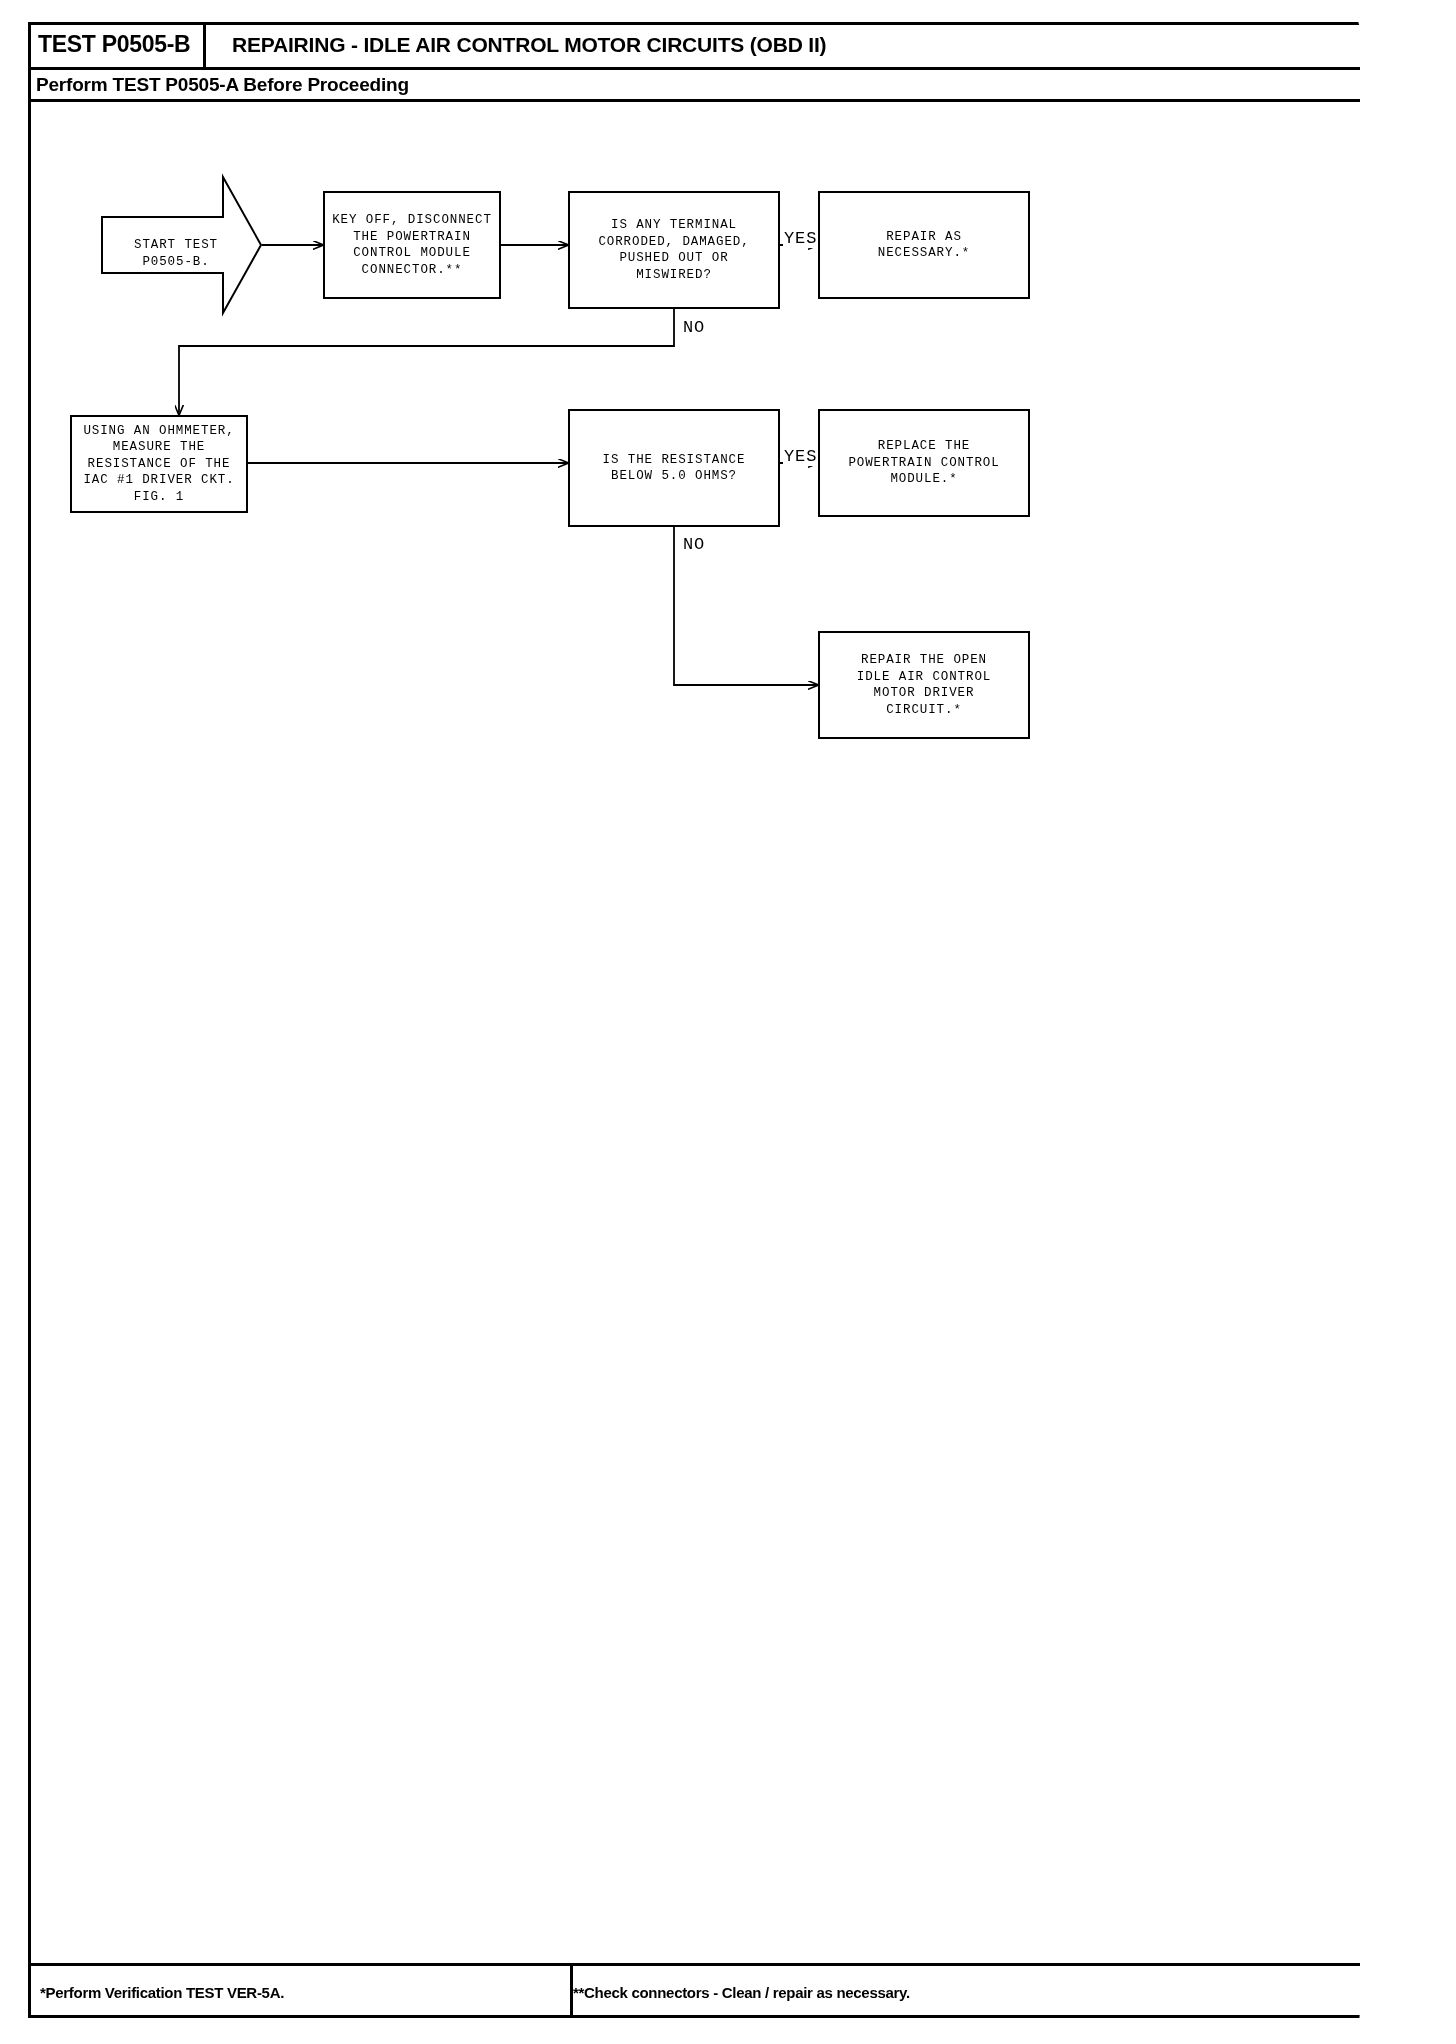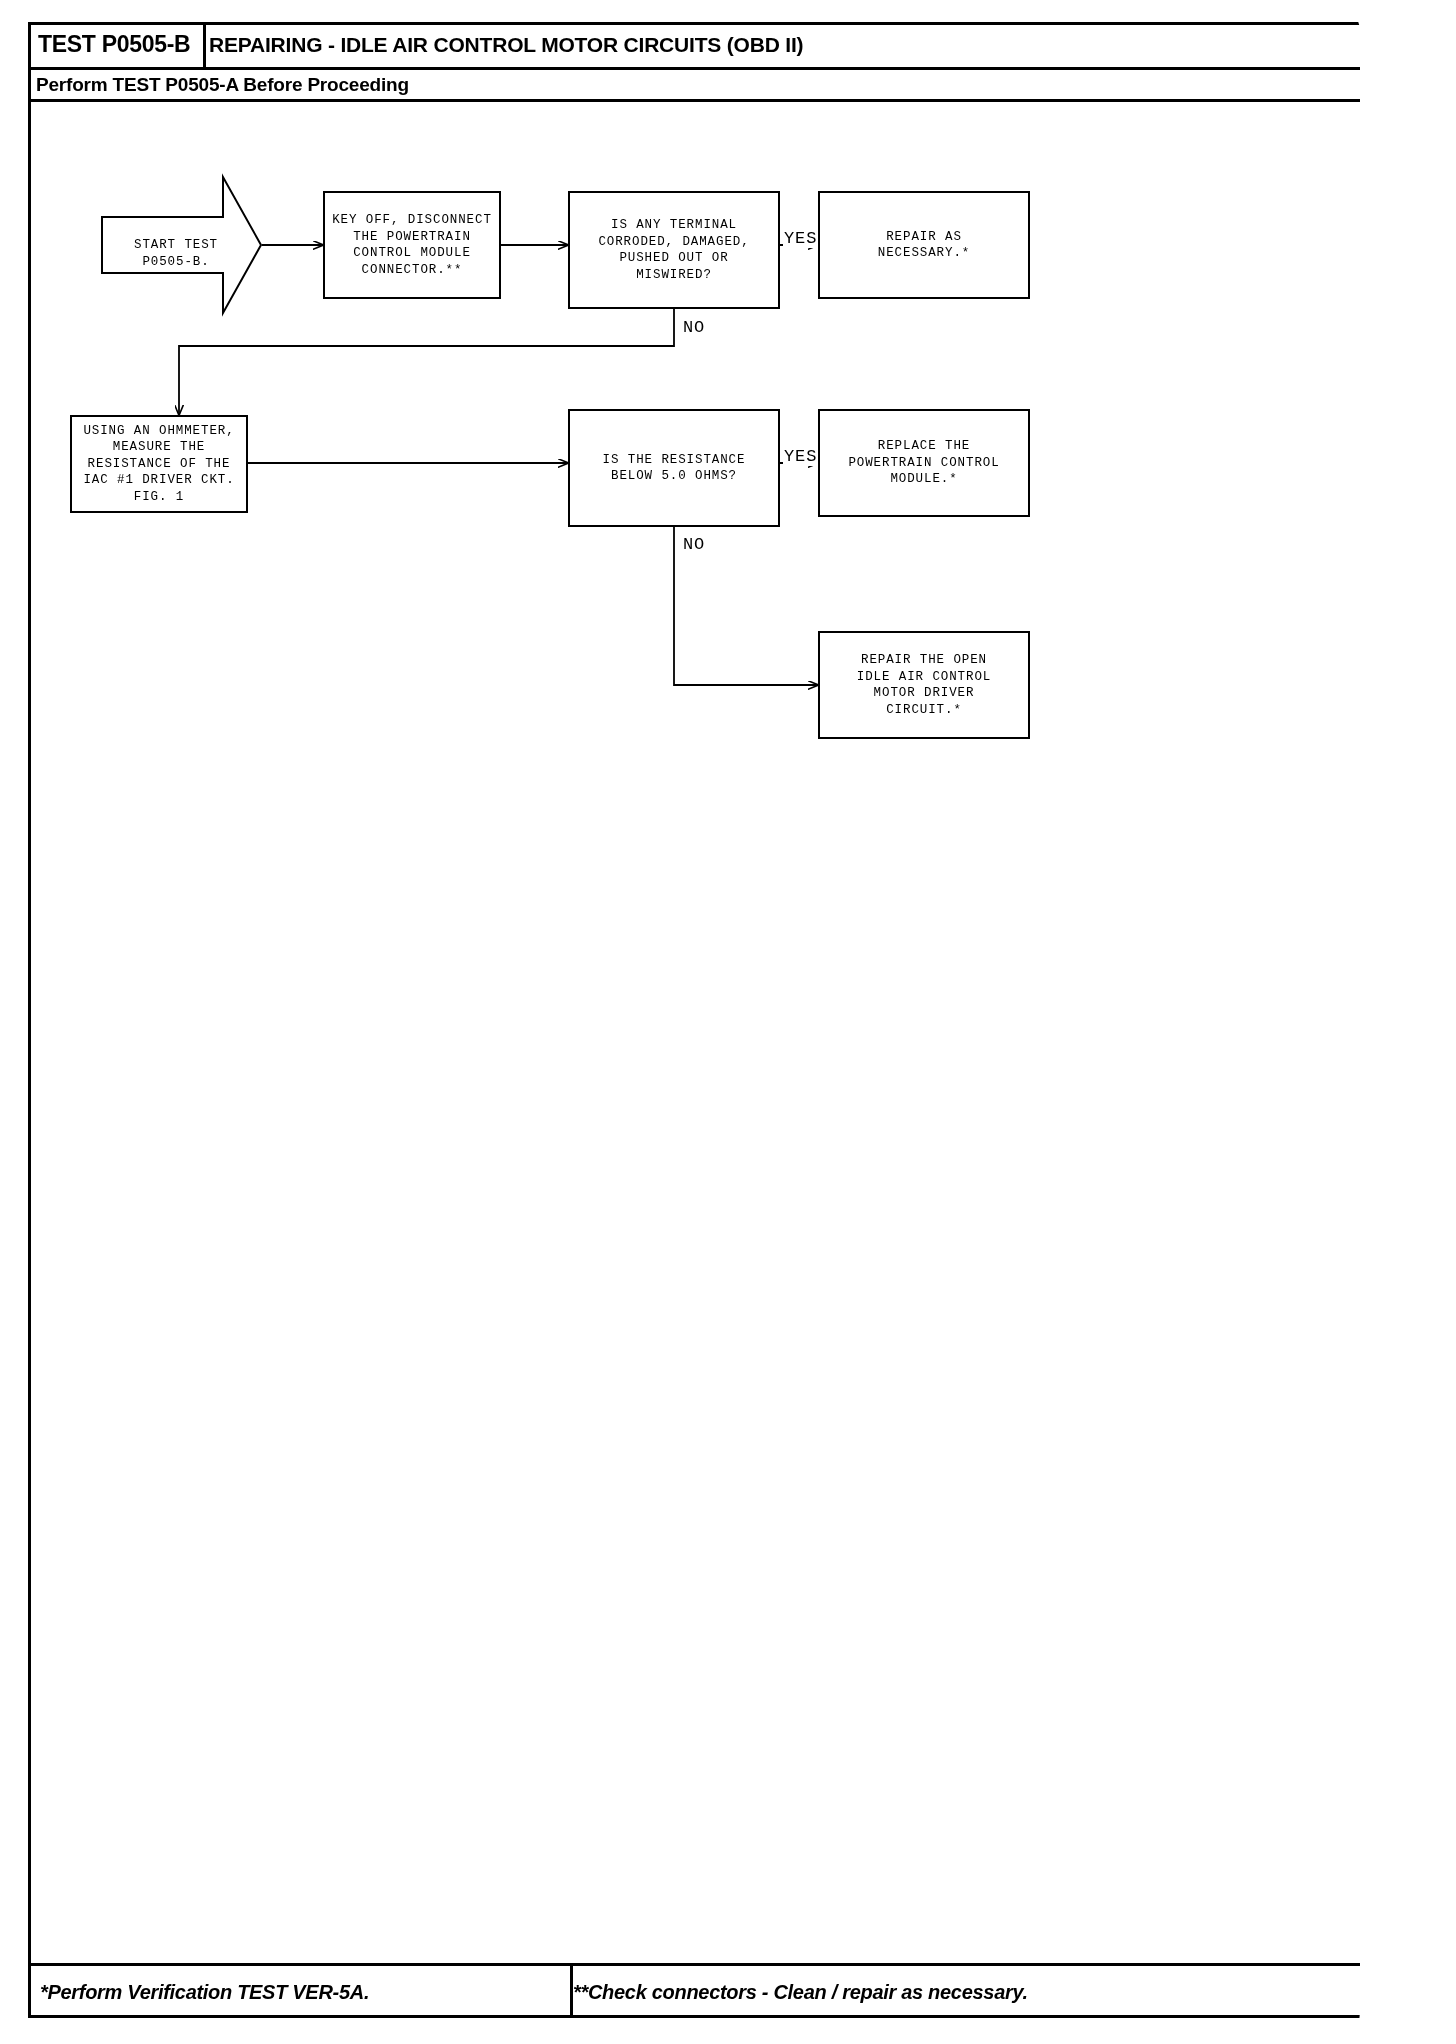--- a/index.html
+++ b/index.html
@@ -56,21 +56,21 @@
     font-size: 23px;
     letter-spacing: -0.3px;
     white-space: nowrap;
   }
   .header-title {
     flex: 1;
     box-sizing: border-box;
     border-bottom: 3px solid #000;
     display: flex;
     align-items: center;
-    padding-left: 3px;
+    padding-left: 26px;
     font-weight: bold;
     font-size: 21px;
     letter-spacing: -0.2px;
     white-space: nowrap;
   }
 
   
   .subtitle-row {
     position: absolute;
     left: 28px;
@@ -169,22 +169,21 @@
     box-sizing: border-box;
     border-top: 3px solid #000;
     display: flex;
     align-items: stretch;
   }
   .footer-cell {
     box-sizing: border-box;
     display: flex;
     align-items: center;
     font-weight: bold;
-    font-style: italic;
-    font-size: 20px;
+    font-size: 15px;
     letter-spacing: -0.3px;
     white-space: nowrap;
   }
   .footer-left {
     width: 545px;
     border-right: 3px solid #000;
     padding-left: 12px;
   }
   .footer-right {
     flex: 1;

